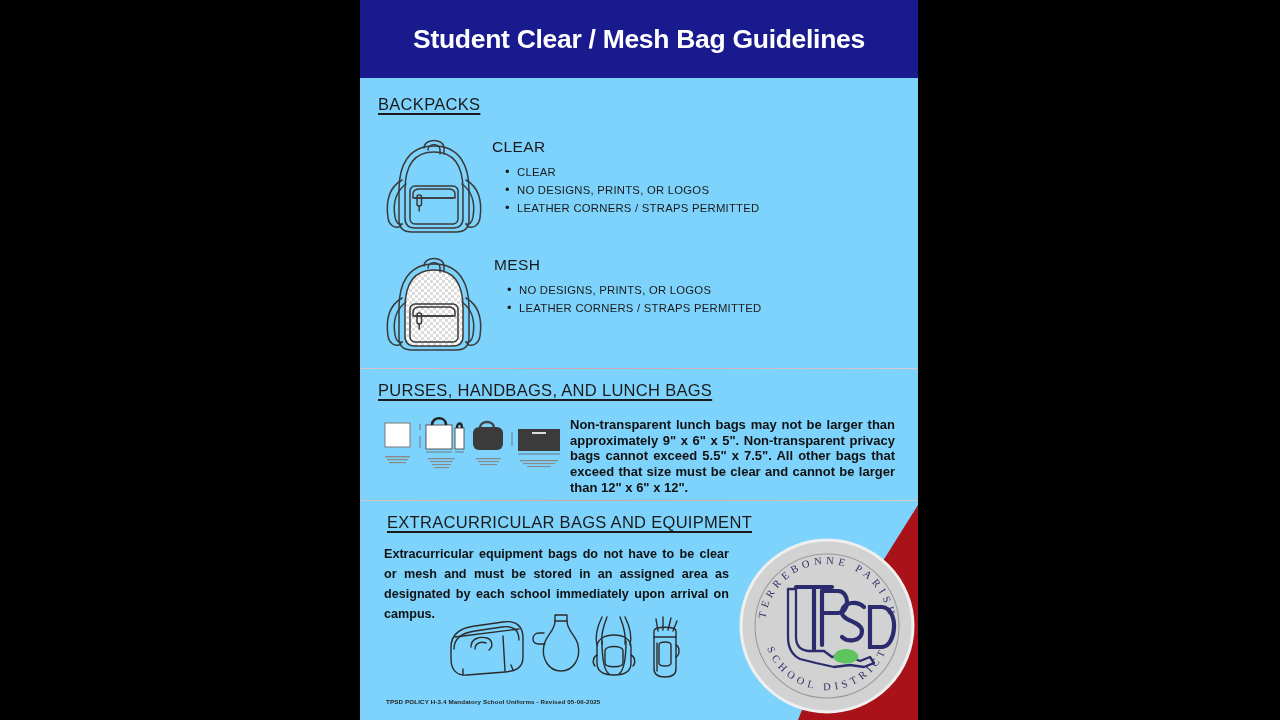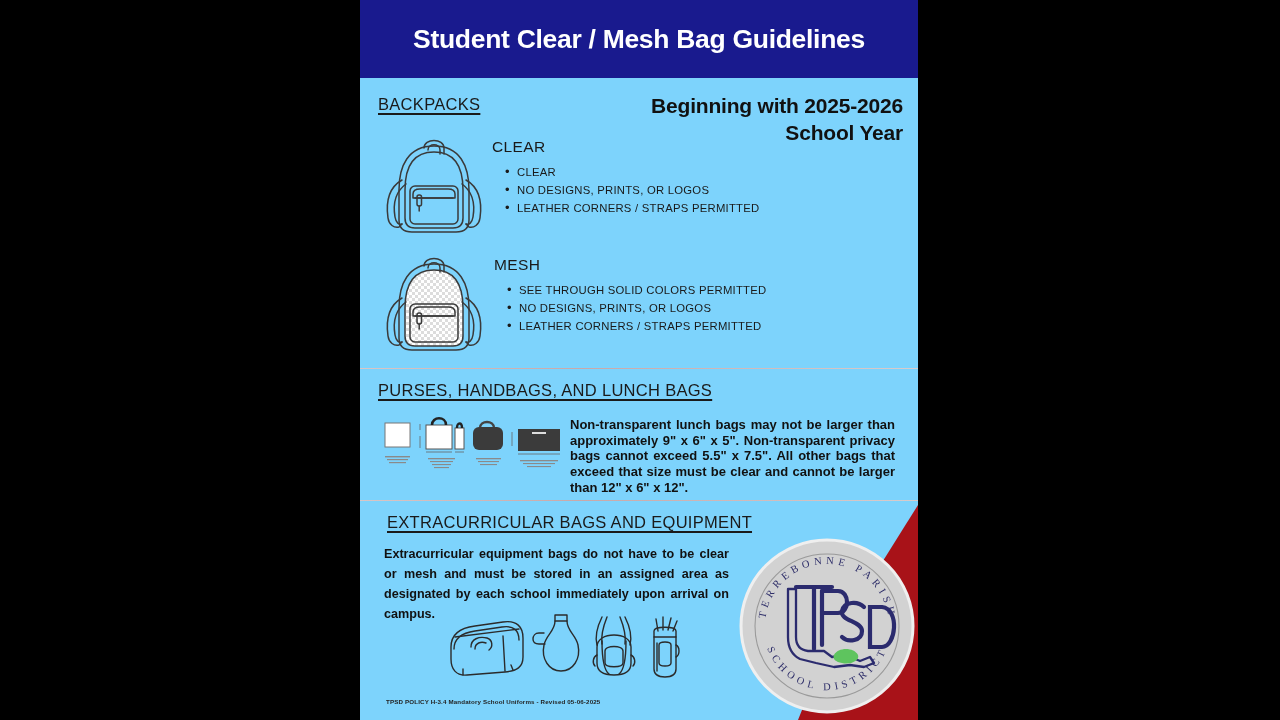--- a/index.html
+++ b/index.html
@@ -100,21 +100,20 @@
   <div class="page">
 
     <div class="banner">
       <div class="banner-title">Student Clear / Mesh Bag Guidelines</div>
     </div>
 
     <div class="sec-backpacks">
 
       <div class="hdr" id="backpacks-heading">BACKPACKS</div>
 
-      <div class="school-year">Beginning with 2025-2026 School Year</div>
 
       <div class="bp-block" style="left:22px;top:54px;width:510px;height:110px;">
         <span class="bp-art">
           <svg width="104" height="108" viewBox="0 0 104 108">
             <g fill="none" stroke="#3a3a3a" stroke-width="1.5" stroke-linejoin="round" stroke-linecap="round">
 
               <path d="M20 48 C6 56 4 72 6 86 C7 93 12 96 17 95 L20 92"></path>
               <path d="M24 52 C13 60 11 73 13 85 C14 91 17 93 20 92"></path>
 
               <path d="M84 48 C98 56 100 72 98 86 C97 93 92 96 87 95 L84 92"></path>
@@ -182,21 +181,20 @@
               <path d="M33 66 L71 66"></path>
               <rect x="35" y="63" width="4.5" height="11" rx="2"></rect>
               <path d="M37.2 74 L37.2 79"></path>
             </g>
           </svg>
         </span>
 
         <span class="bp-label" style="left:112px;top:6px;">MESH</span>
 
         <ul class="bullets" style="left:124px;top:31px;">
-          <li>SEE THROUGH SOLID COLORS PERMITTED</li>
           <li>NO DESIGNS, PRINTS, OR LOGOS</li>
           <li>LEATHER CORNERS / STRAPS PERMITTED</li>
         </ul>
       </div>
     </div>
 
     <div class="rule r1"></div>
 
     <div class="sec-purses">
       <div class="hdr" id="purses-heading">PURSES, HANDBAGS, AND LUNCH BAGS</div>

